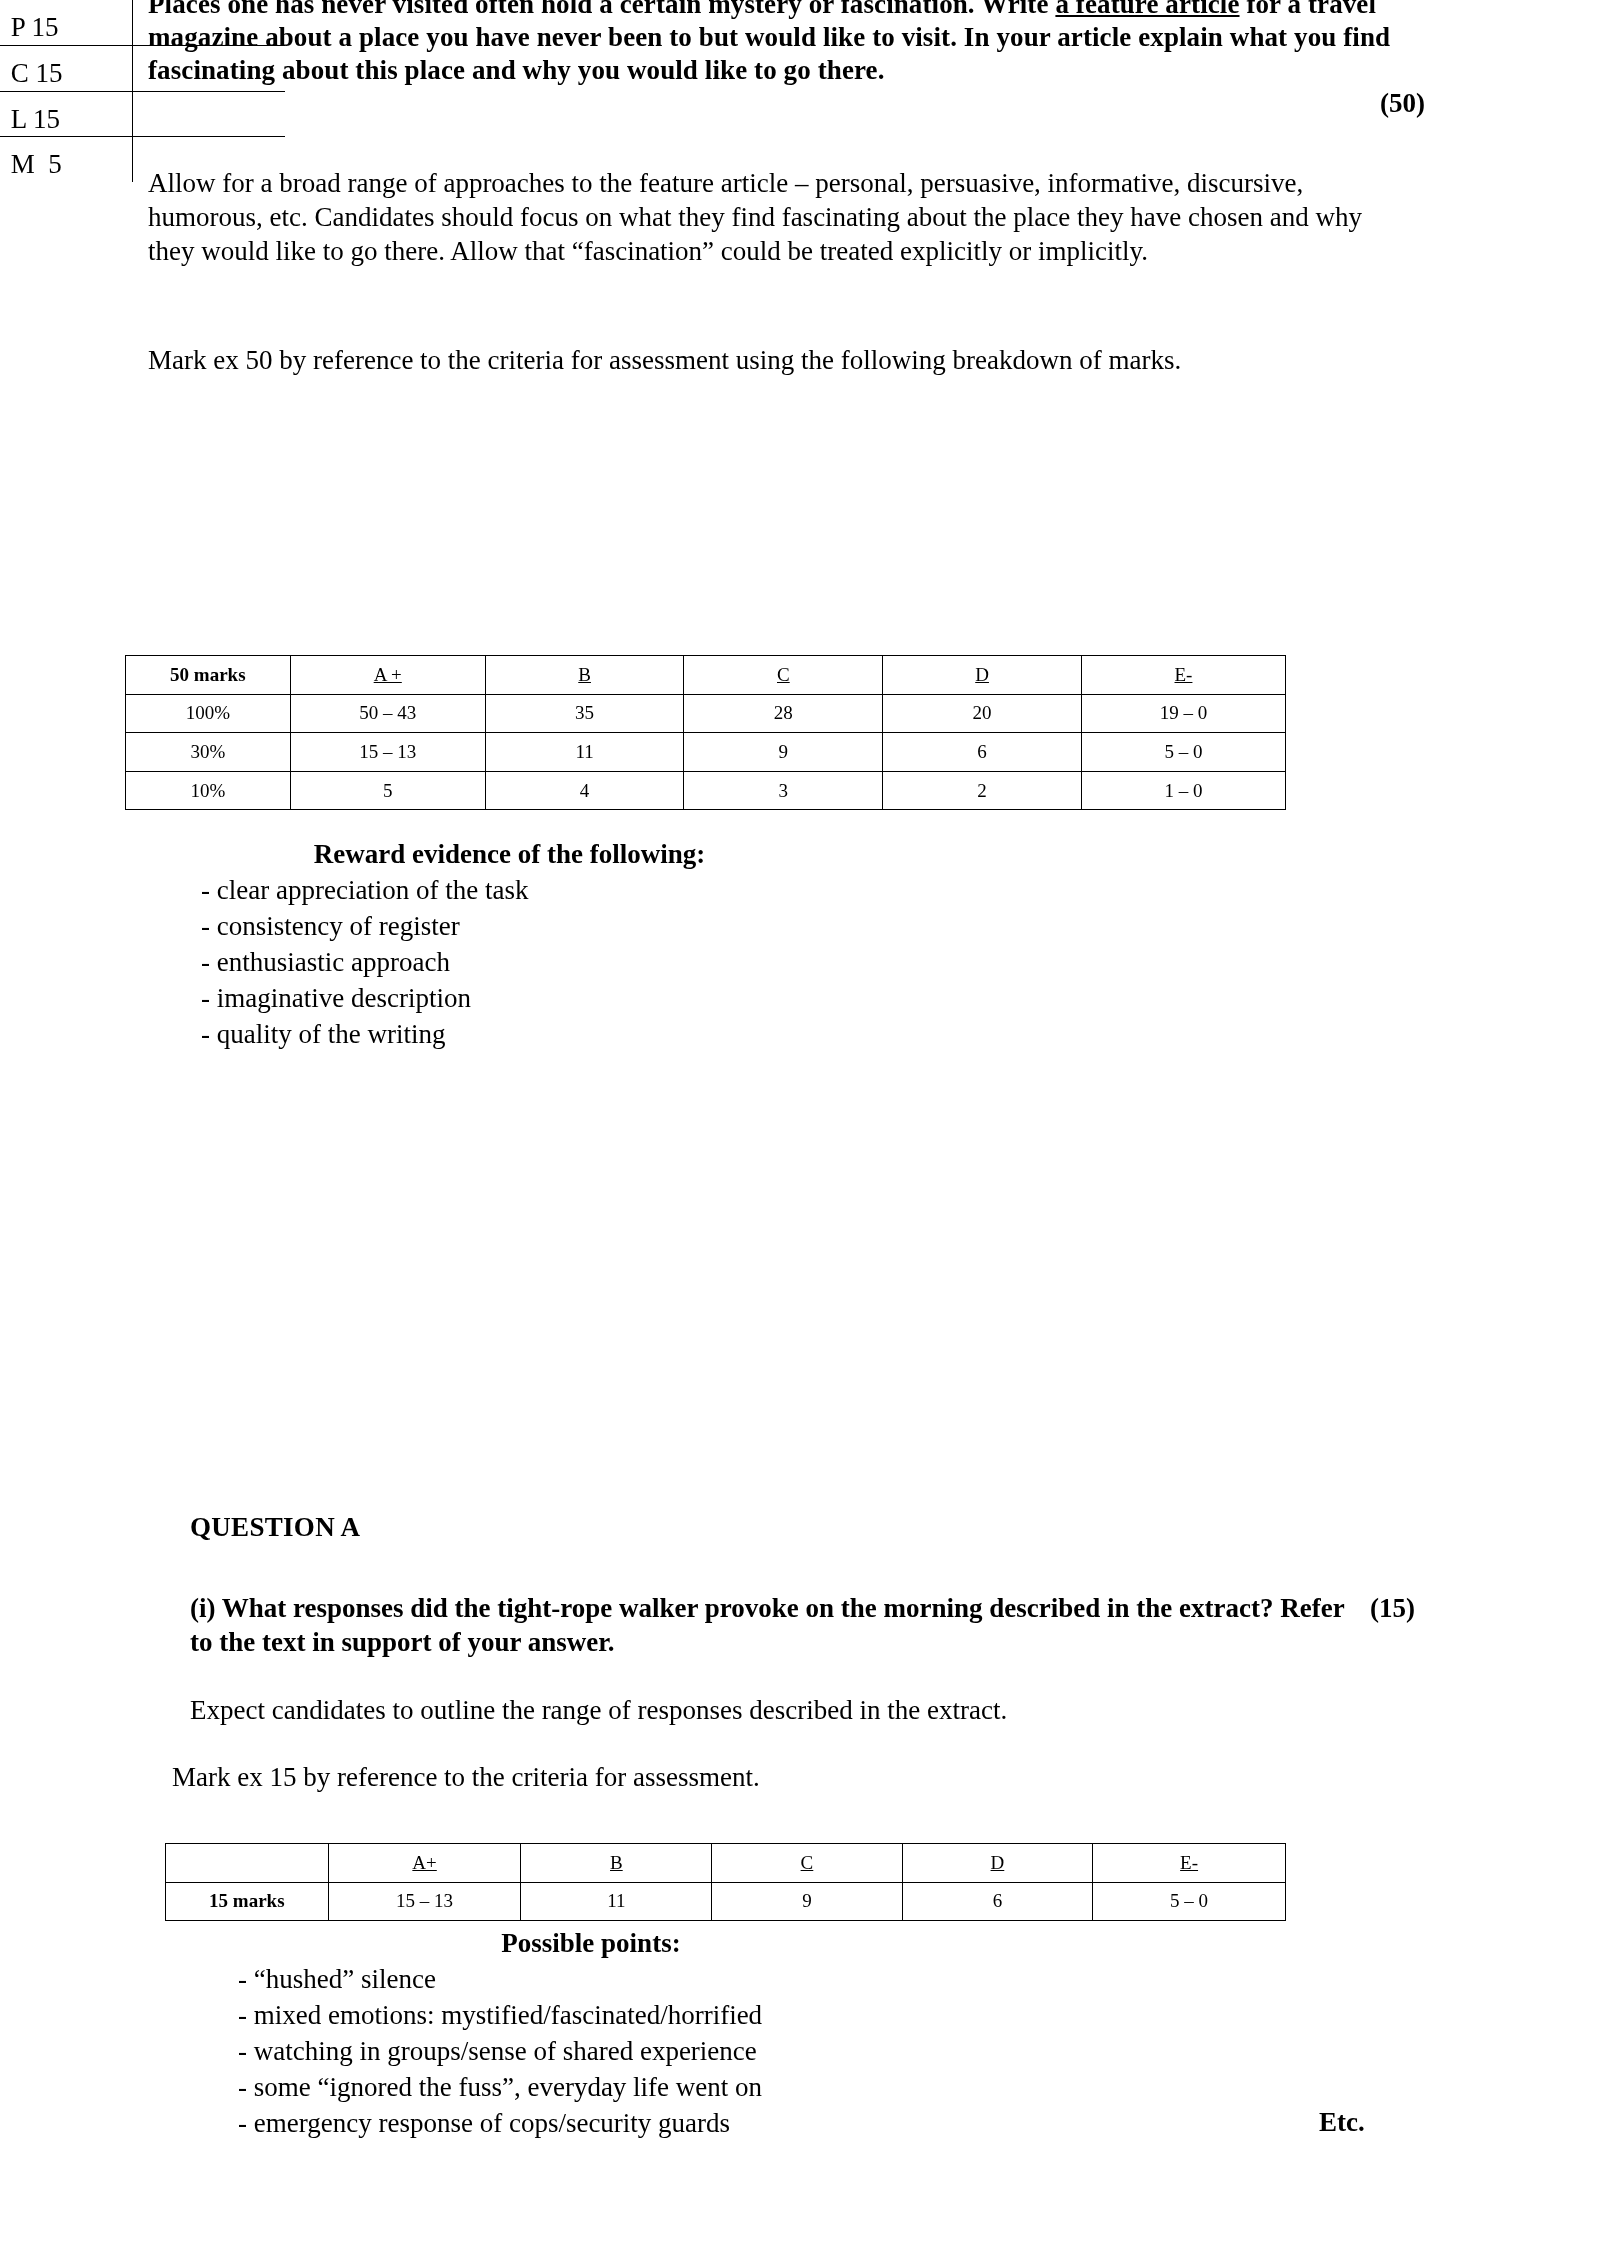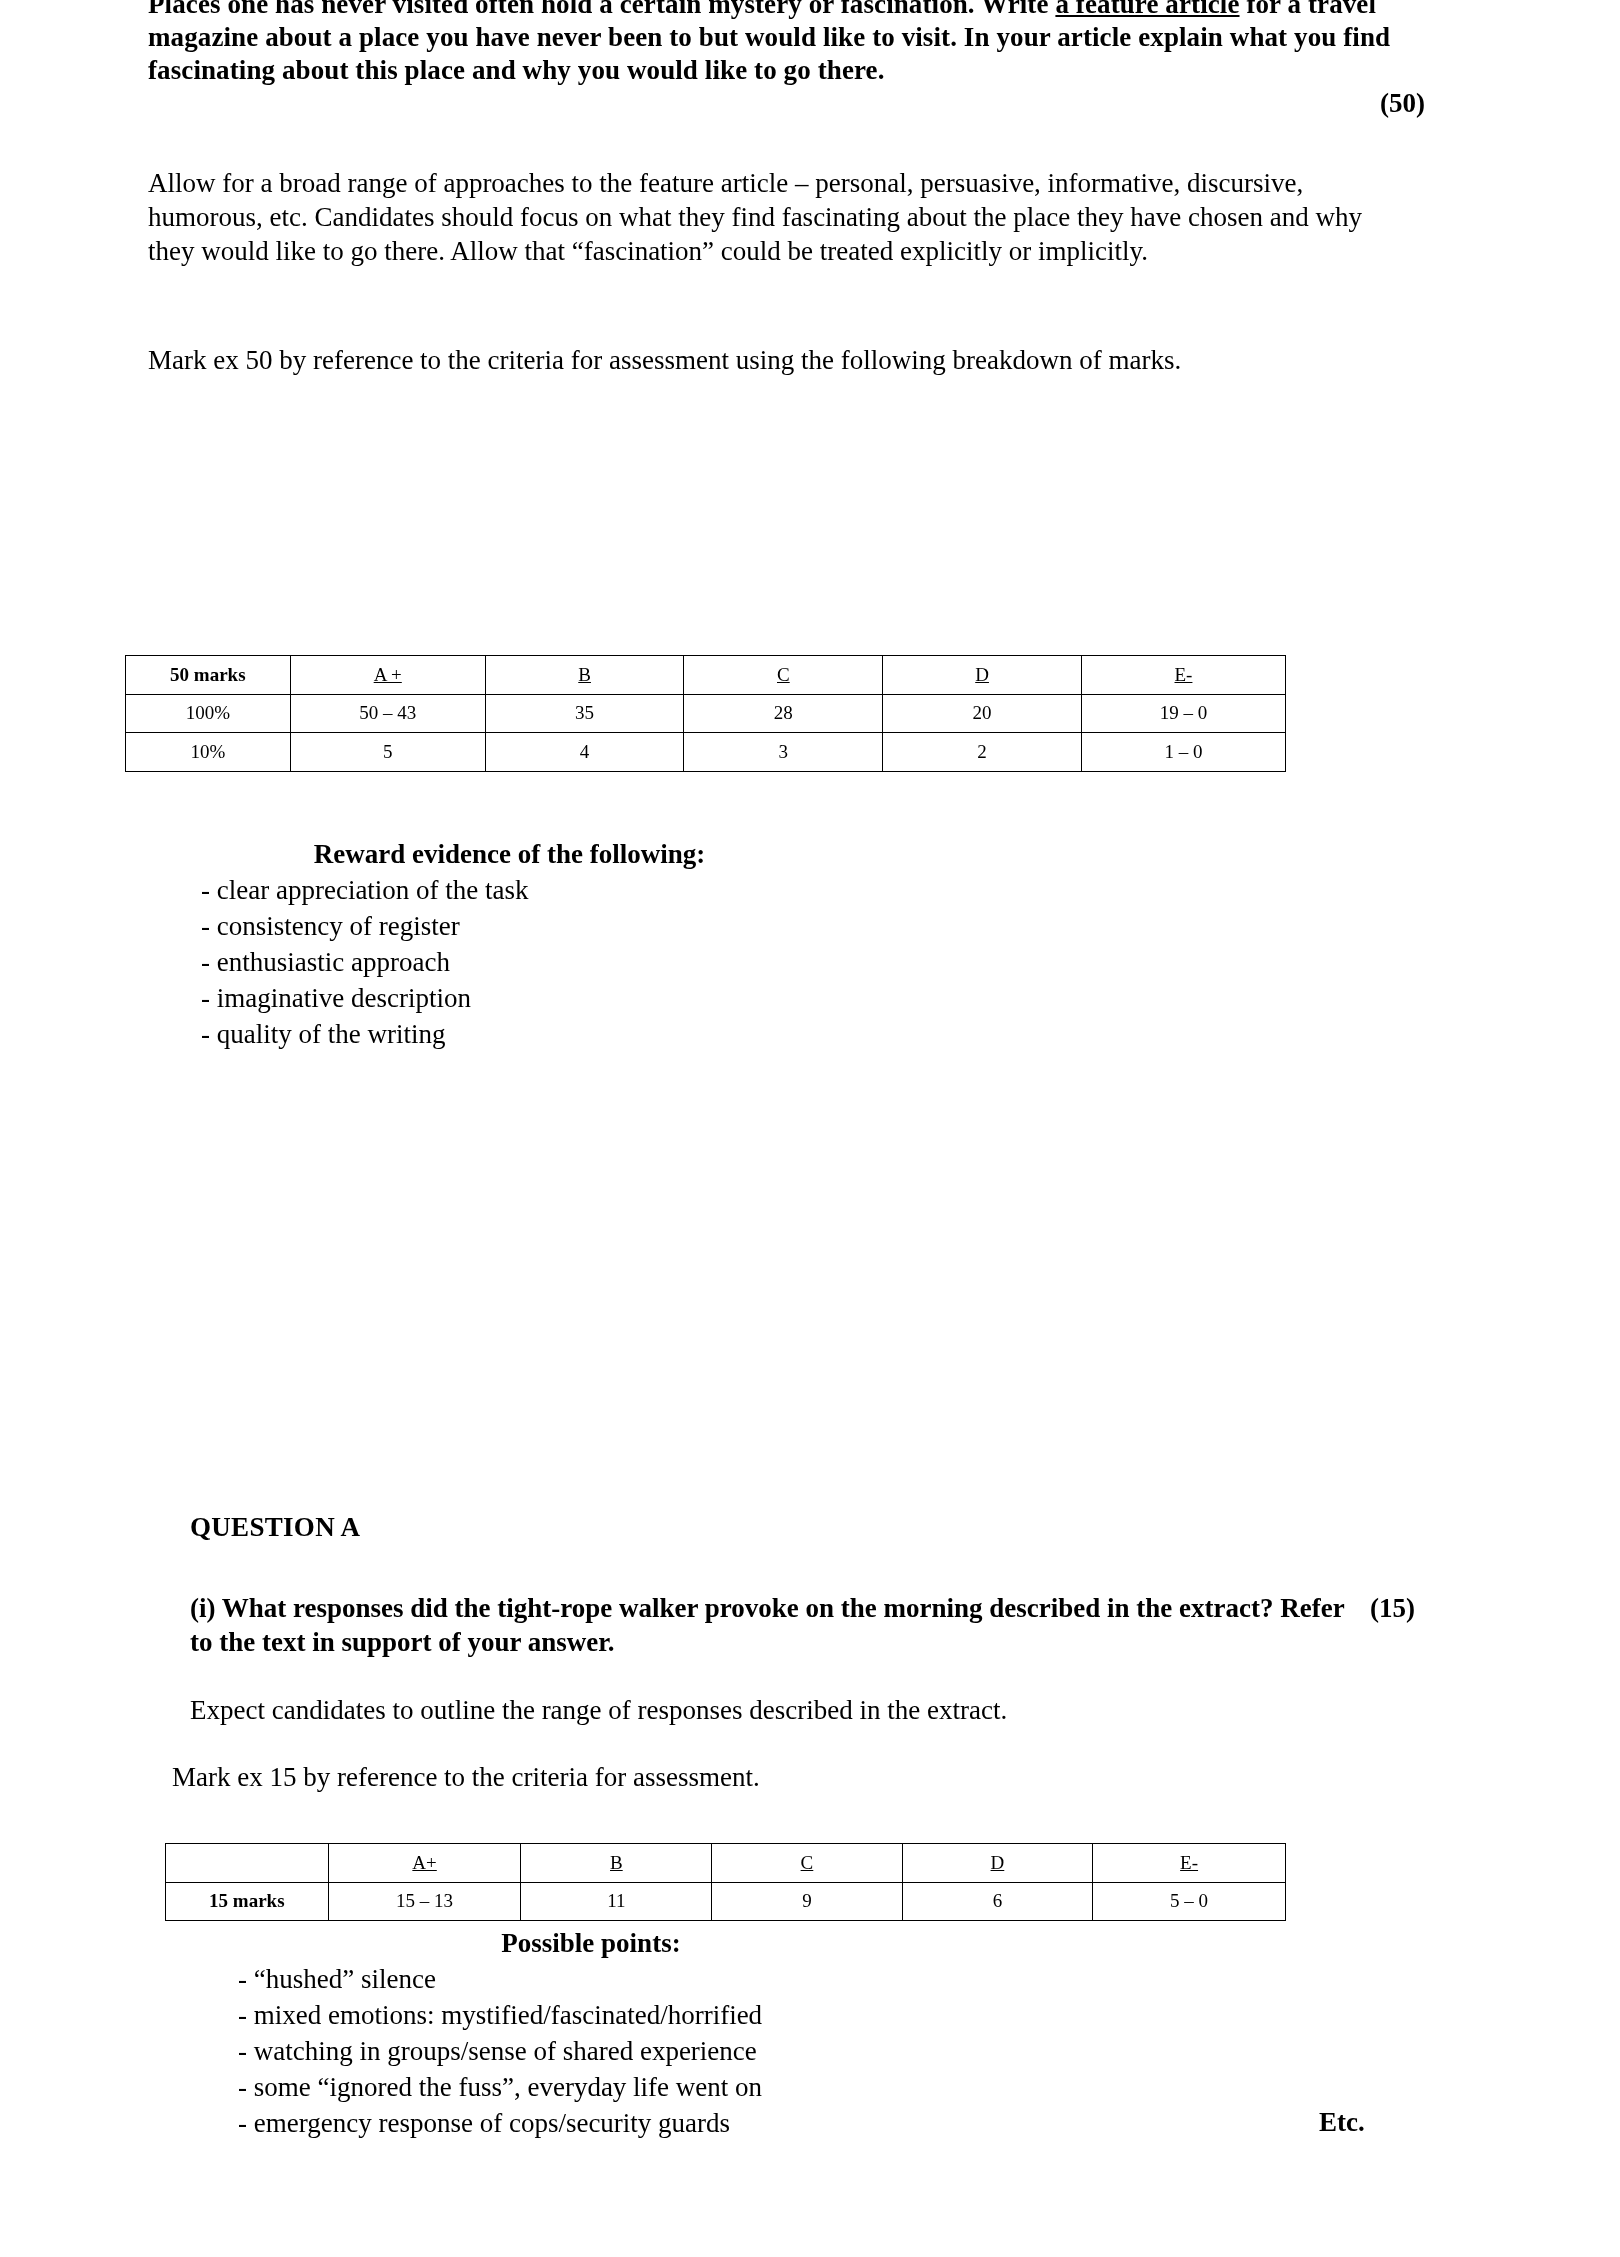--- a/index.html
+++ b/index.html
@@ -211,38 +211,66 @@
     <span>for a travel magazine about a place you have never been to but would like to visit. In your</span>
     <span>article explain what you find fascinating about this place and why you would like to go there.</span>
   </div>
 
   <div class="blk" id="task-marks">(50)</div>
 
   <div class="blk" id="marking-advice">Allow for a broad range of approaches to the feature article – personal, persuasive, informative, discursive, humorous, etc.  Candidates should focus on what they find fascinating about the place they have chosen and why they would like to go there. Allow that “fascination” could be treated explicitly or implicitly.</div>
 
   <div class="blk" id="mark-instruction-50">Mark ex 50 by reference to the criteria for assessment using the following breakdown of marks.</div>
 
+  <table id="pclm-table">
+    <tbody>
+      <tr>
+        <td class="lbl">P 15</td>
+        <td class="val"></td>
+      </tr>
+      <tr>
+        <td class="lbl">C 15</td>
+        <td class="val"></td>
+      </tr>
+      <tr>
+        <td class="lbl">L 15</td>
+        <td class="val"></td>
+      </tr>
+      <tr>
+        <td class="lbl">M  5</td>
+        <td class="val"></td>
+      </tr>
+    </tbody>
+  </table>
 
   <table class="grade-grid" id="grade-table-50">
     <tbody>
       <tr>
         <td class="rowlbl">50 marks</td>
         <td class="hdr-under">A +</td>
         <td class="hdr-under">B</td>
         <td class="hdr-under">C</td>
         <td class="hdr-under">D</td>
         <td class="hdr-under">E-</td>
       </tr>
       <tr>
         <td>100%</td>
         <td>50 – 43</td>
         <td>35</td>
         <td>28</td>
         <td>20</td>
         <td>19 – 0</td>
+      </tr>
+      <tr>
+        <td>30%</td>
+        <td>15 – 13</td>
+        <td>11</td>
+        <td>9</td>
+        <td>6</td>
+        <td>5 – 0</td>
       </tr>
       <tr>
         <td>10%</td>
         <td>5</td>
         <td>4</td>
         <td>3</td>
         <td>2</td>
         <td>1 – 0</td>
       </tr>
     </tbody>

